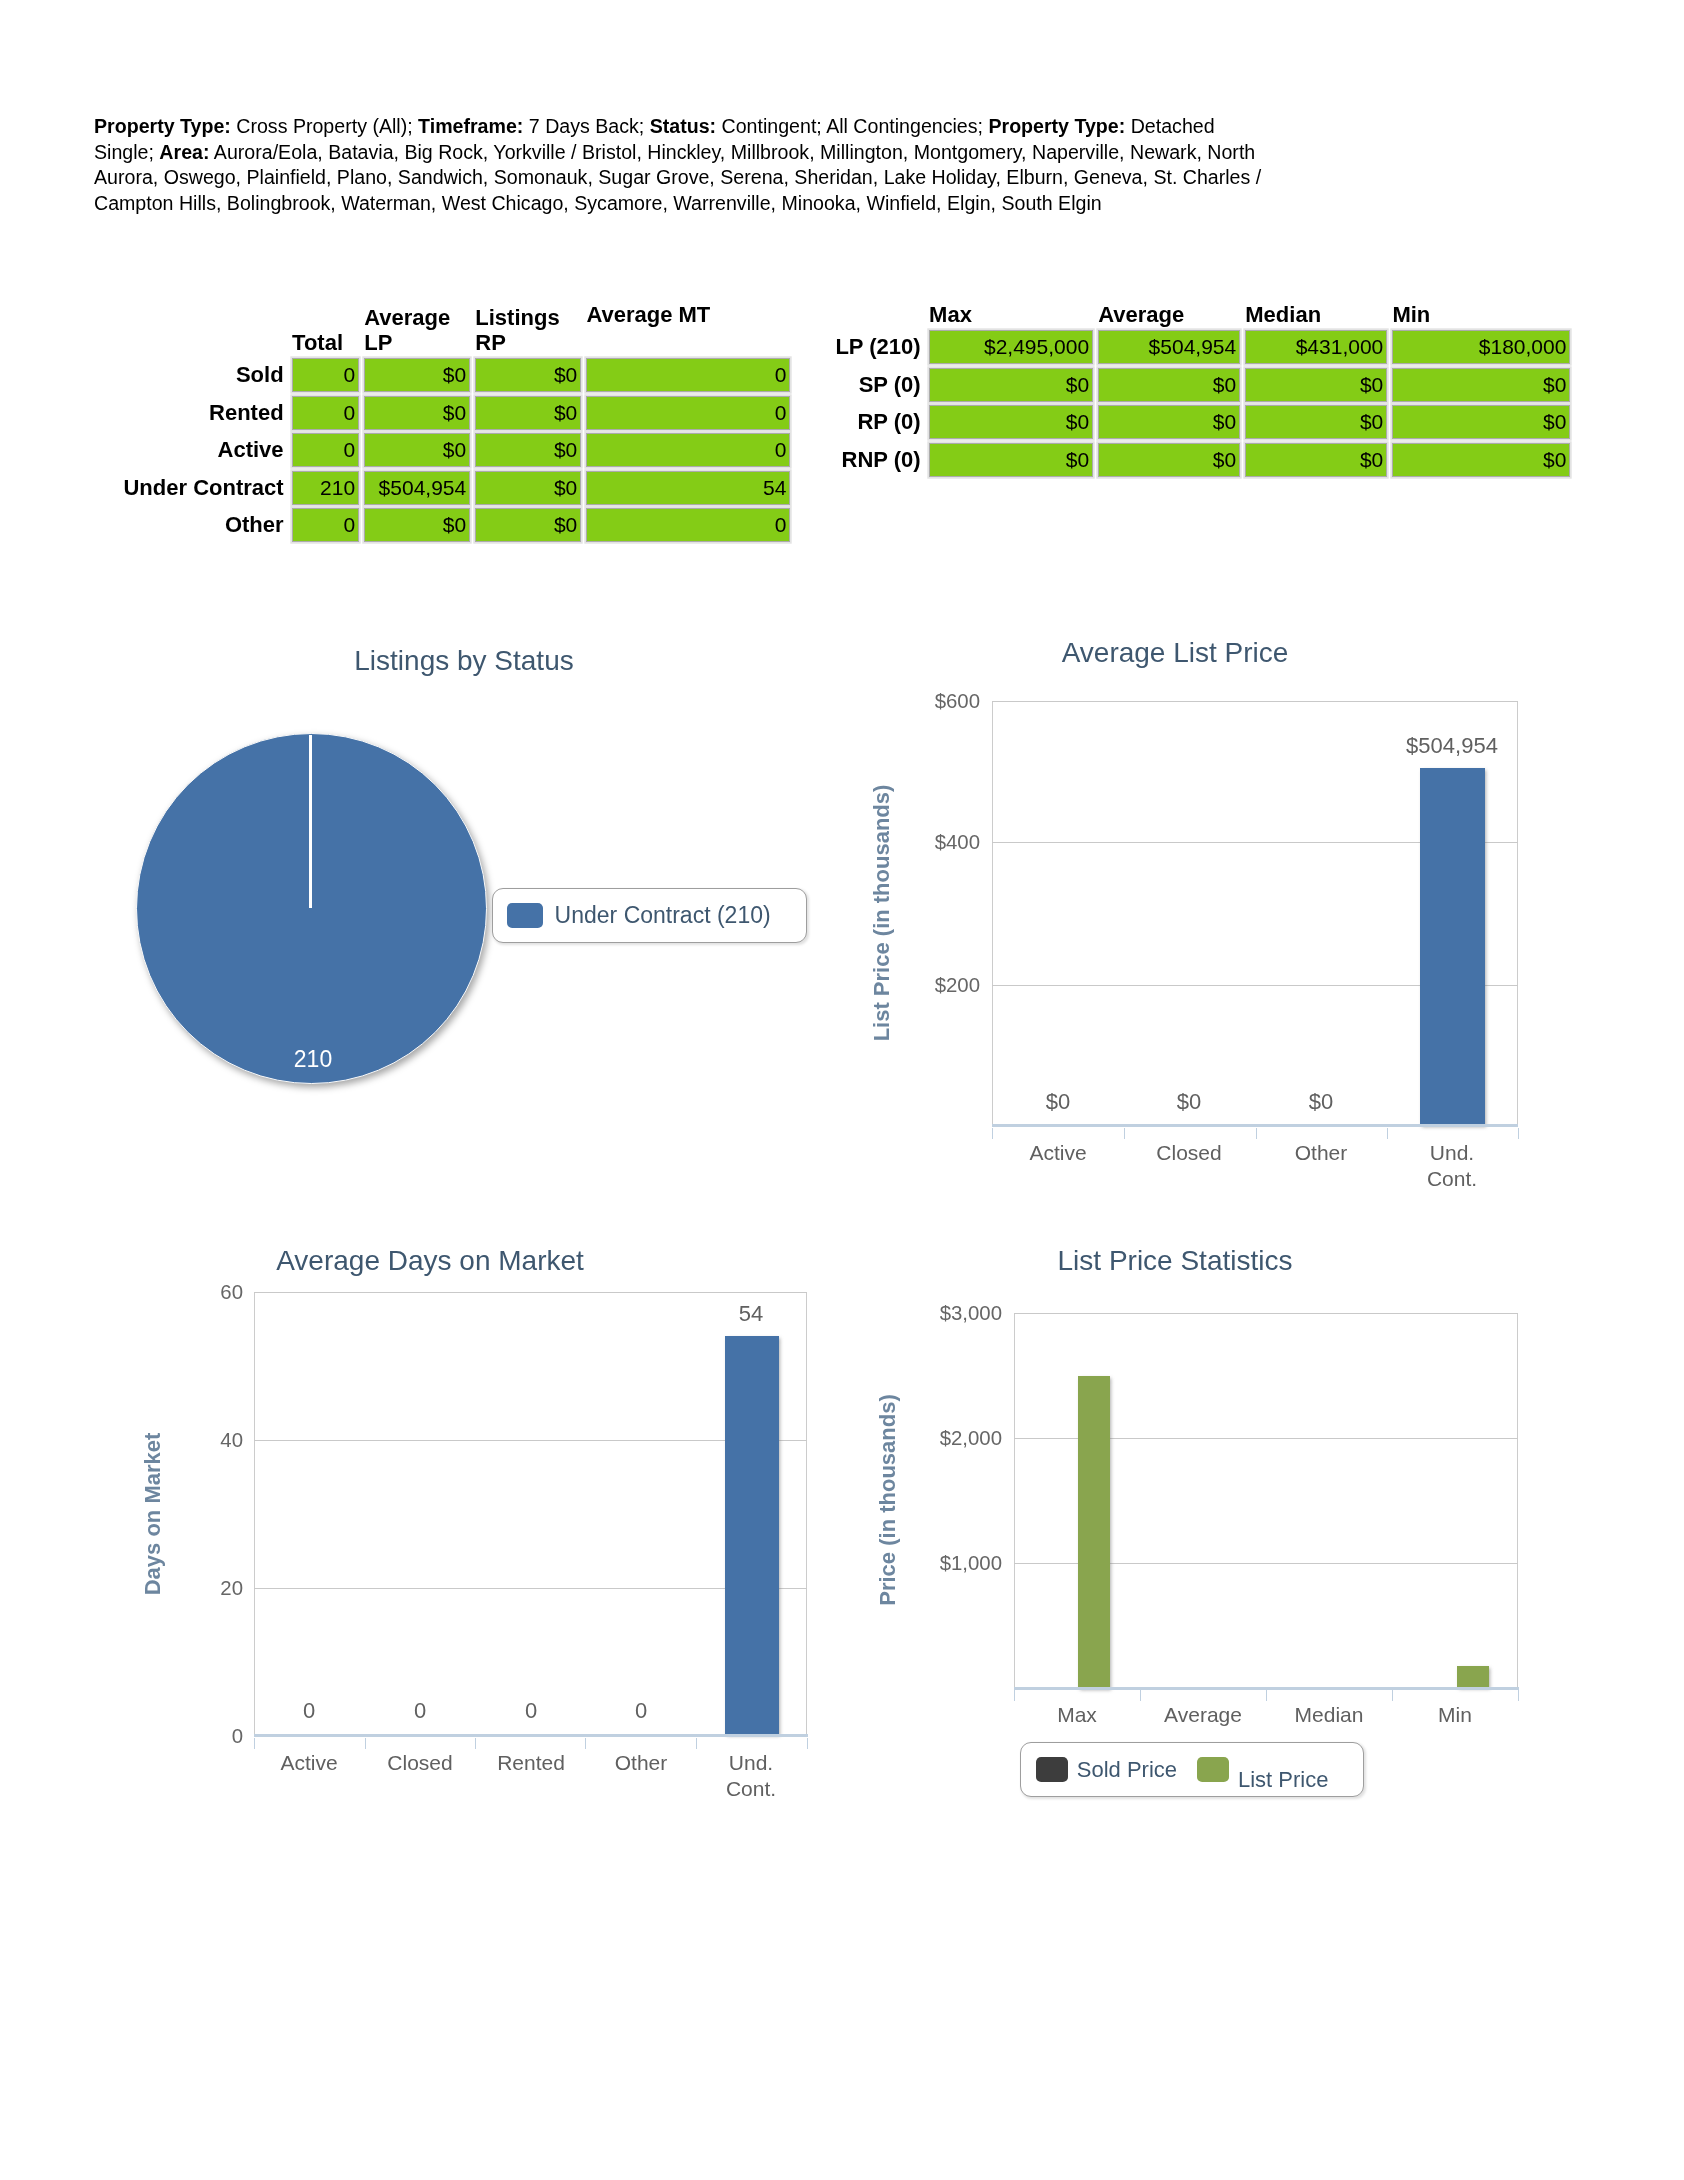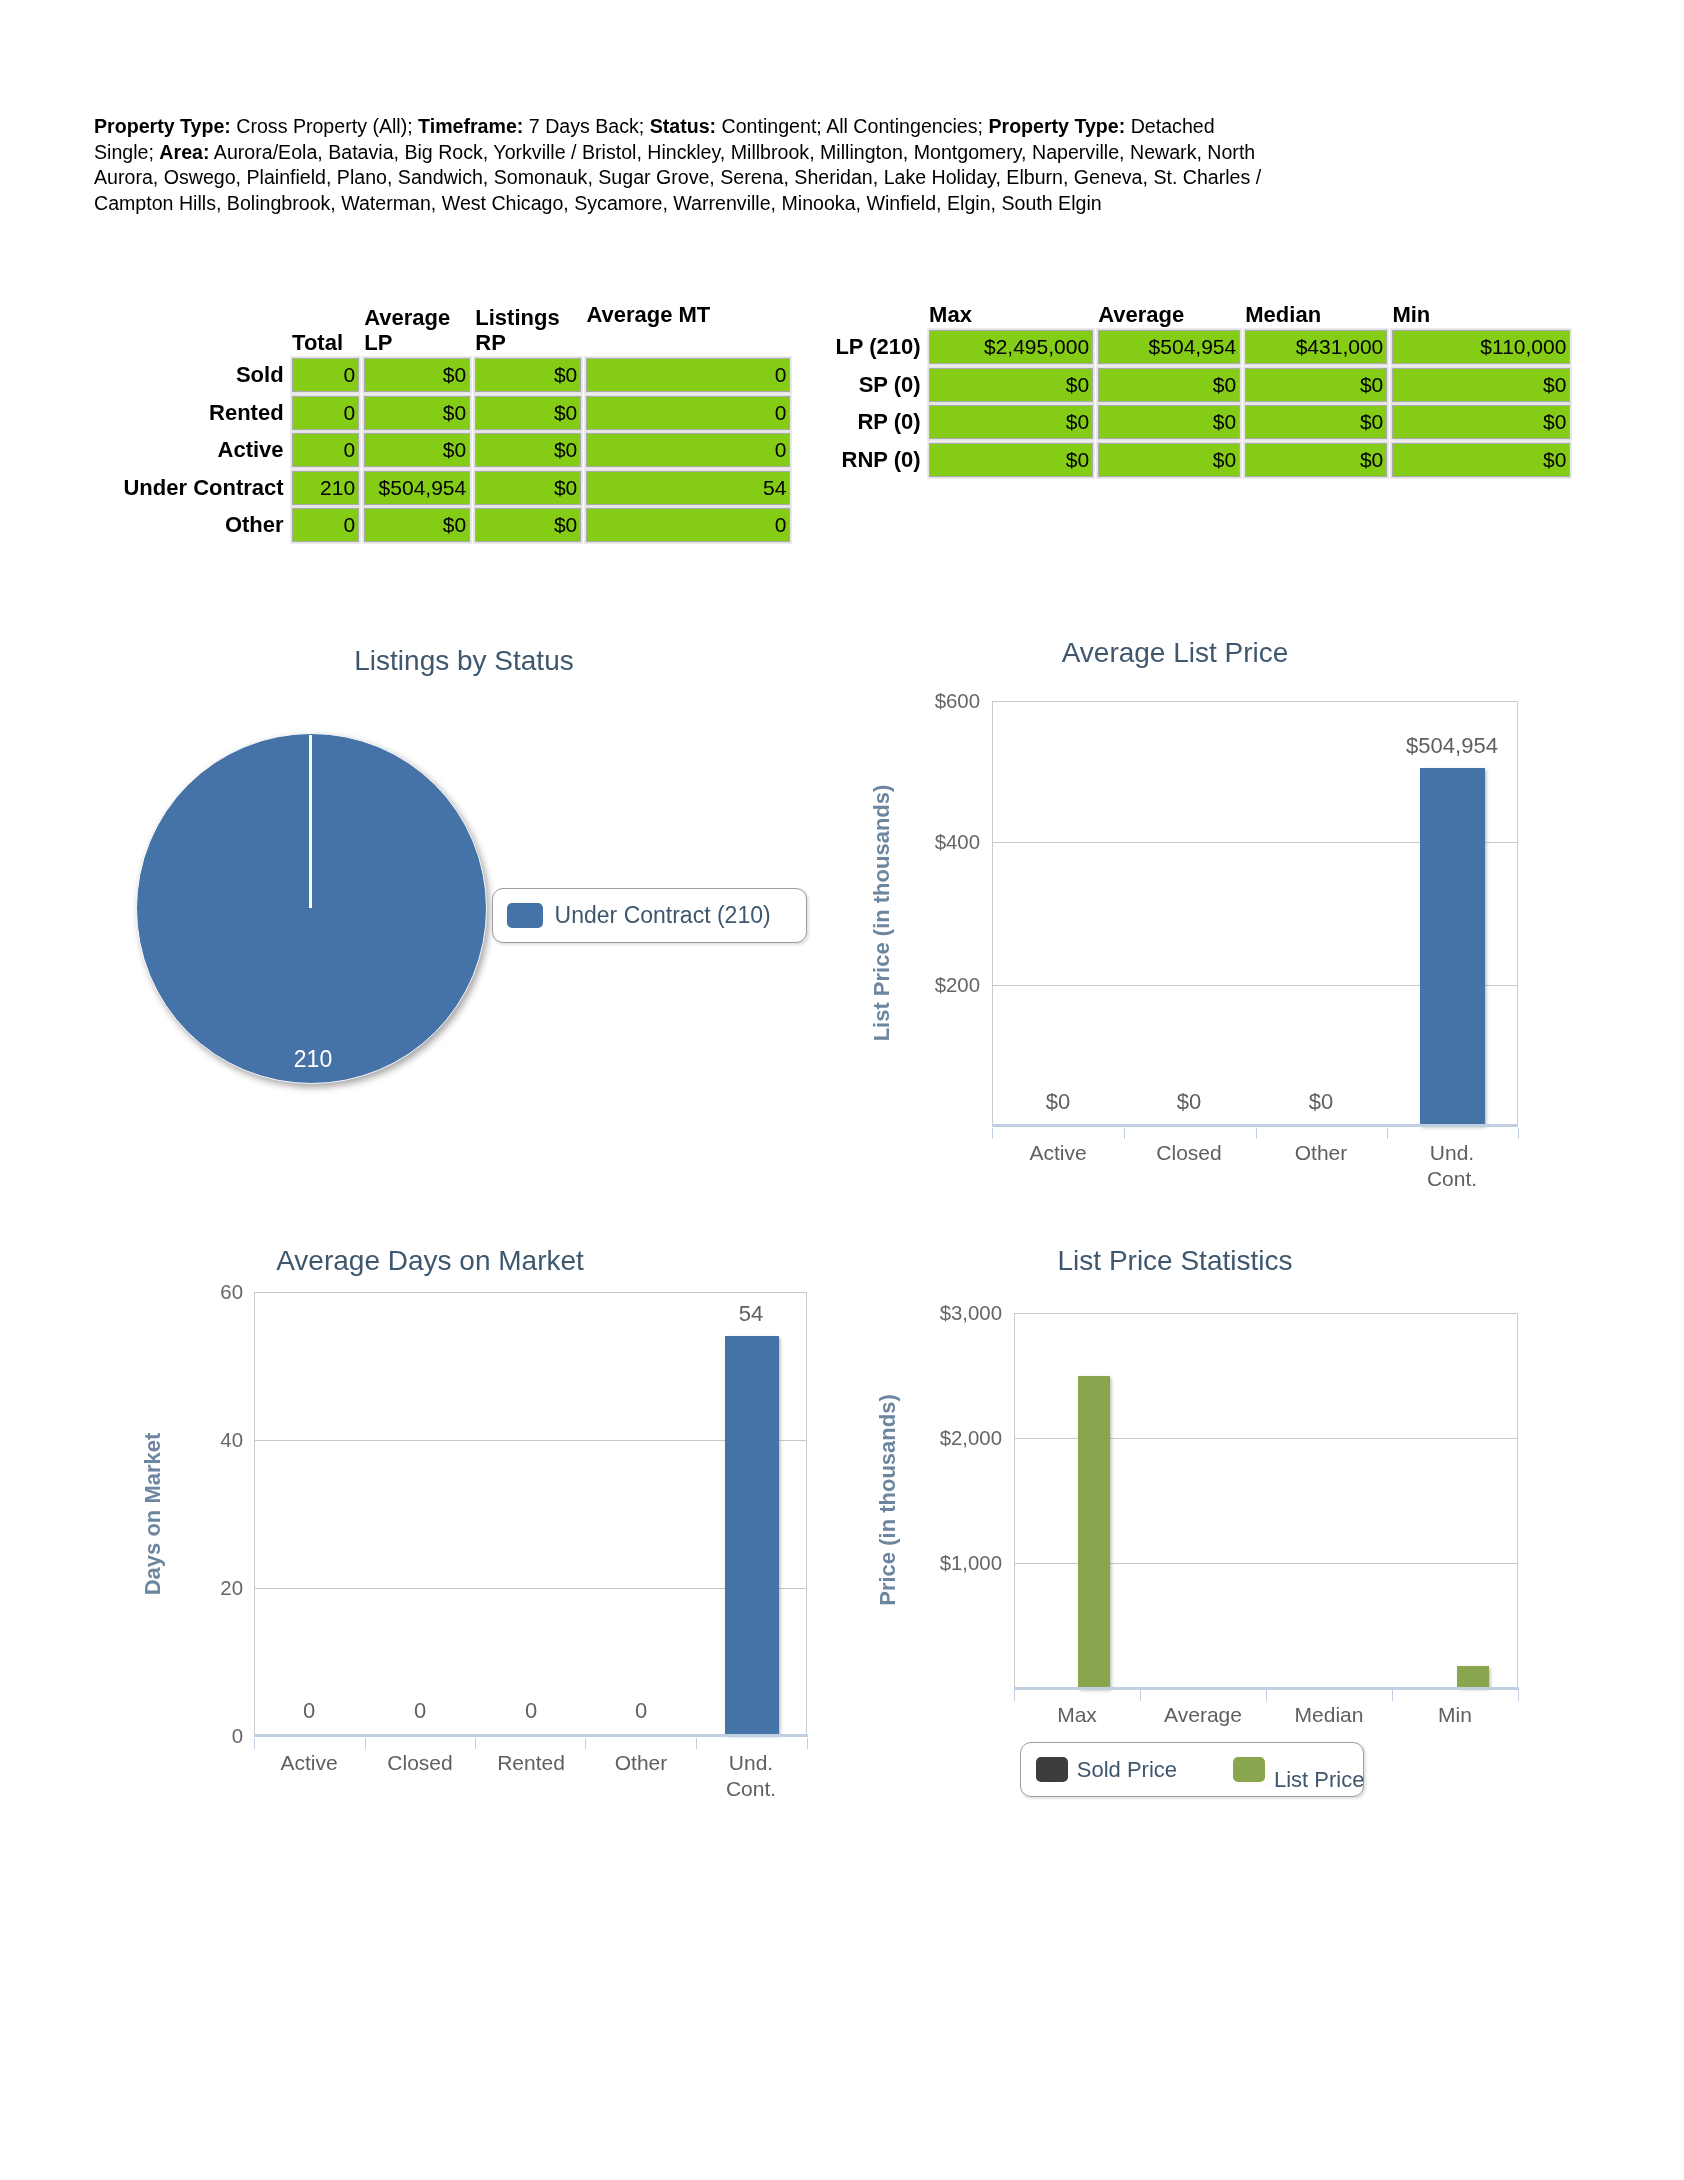--- a/index.html
+++ b/index.html
@@ -94,21 +94,21 @@
   <div class="grid-table tbl-stat" id="tbl-stat">
       <div class="th"></div>
       <div class="th">Max</div>
       <div class="th">Average</div>
       <div class="th">Median</div>
       <div class="th">Min</div>
       <div class="rowlab">LP (210)</div>
       <div class="cell">$2,495,000</div>
       <div class="cell">$504,954</div>
       <div class="cell">$431,000</div>
-      <div class="cell">$110,000</div>
+      <div class="cell">$180,000</div>
       <div class="rowlab">SP (0)</div>
       <div class="cell">$0</div>
       <div class="cell">$0</div>
       <div class="cell">$0</div>
       <div class="cell">$0</div>
       <div class="rowlab">RP (0)</div>
       <div class="cell">$0</div>
       <div class="cell">$0</div>
       <div class="cell">$0</div>
       <div class="cell">$0</div>
@@ -134,21 +134,21 @@
   <div class="ytitle" style="left:882px;top:913px;">List Price (in thousands)</div>
   <div id="chart-alp"></div>
 
   <div class="ctitle" style="left:430px;top:1245px;">Average Days on Market</div>
   <div class="ytitle" style="left:153px;top:1514px;">Days on Market</div>
   <div id="chart-adom"></div>
 
   <div class="ctitle" style="left:1175px;top:1245px;">List Price Statistics</div>
   <div class="ytitle" style="left:888px;top:1500px;">Price (in thousands)</div>
   <div id="chart-lps"></div>
-  <div class="legendbox" style="left:1020px;top:1742px;width:344px;height:55px;gap:36px;">
+  <div class="legendbox" style="left:1020px;top:1742px;width:344px;height:55px;">
     <span style="display:flex;align-items:center;margin-left:15.3px;">
       <span class="swatch" style="width: 32px; height: 25.6px; background: rgb(61, 61, 61);"></span>
       <span class="legtext" style="margin-left:8.5px;font-size:22px;">Sold Price</span>
     </span>
     <span style="display:flex;align-items:center;margin-left:20.4px;">
       <span class="swatch" style="width: 32px; height: 25.6px; background: rgb(137, 165, 78);"></span>
       <span class="legtext" style="margin-left:8.5px;font-size:22px;margin-top:20px;">List Price</span>
     </span>
   </div>
 

